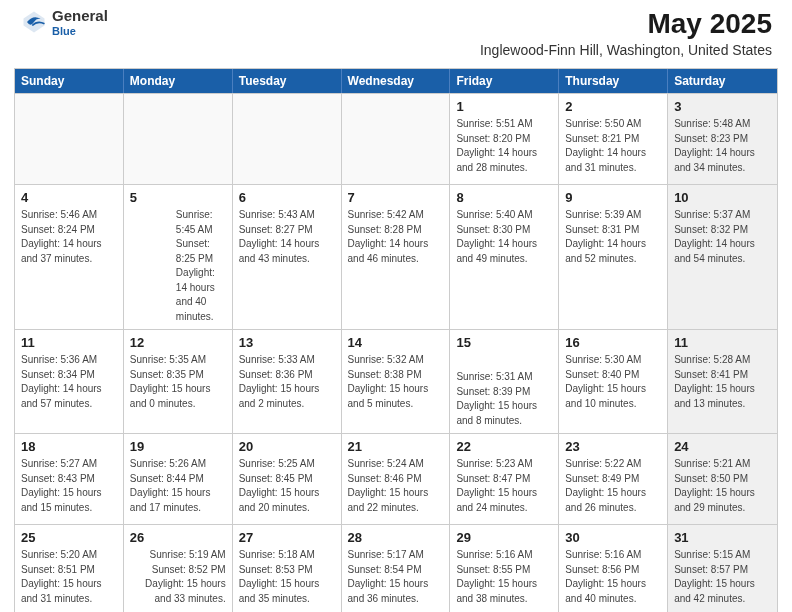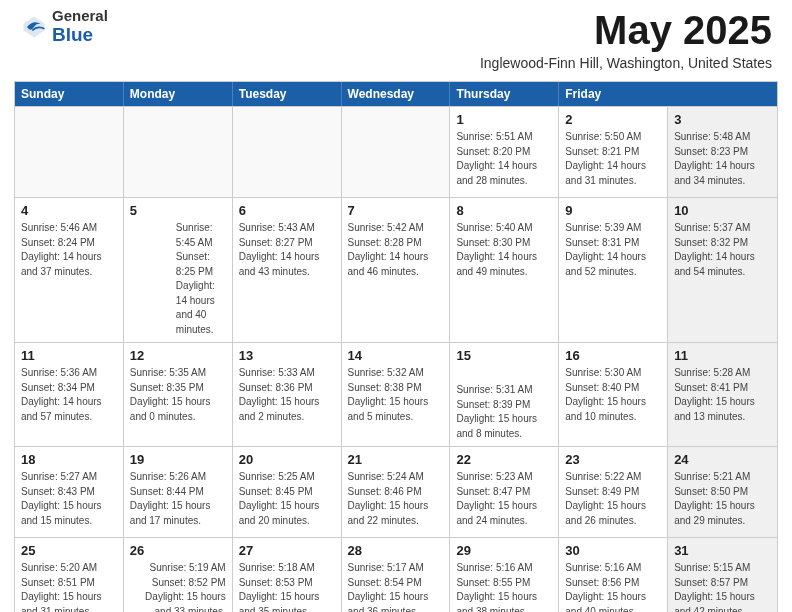--- a/index.html
+++ b/index.html
@@ -24,33 +24,33 @@
       display: flex;
       flex-direction: column;
       line-height: 1.1;
     }
     .logo-general {
       font-size: 15px;
       font-weight: bold;
       color: #333;
     }
     .logo-blue {
-      font-size: 19px;
+      font-size: 11px;
       font-weight: bold;
       color: #1a5fa8;
     }
     .logo-icon {
       width: 28px;
       height: 28px;
     }
     .title-area {
       text-align: right;
     }
     .main-title {
-      font-size: 40px;
+      font-size: 28px;
       font-weight: bold;
       color: #1a1a1a;
     }
     .subtitle {
       font-size: 14px;
       color: #333;
       margin-top: 2px;
     }
     .calendar {
       margin: 6px 14px 14px 14px;
@@ -120,22 +120,23 @@
     <div class="subtitle">Inglewood-Finn Hill, Washington, United States</div>
   </div>
 </div>
 
 <div class="calendar">
   <div class="cal-header">
   <div class="cal-header-cell">Sunday</div>
       <div class="cal-header-cell">Monday</div>
       <div class="cal-header-cell">Tuesday</div>
       <div class="cal-header-cell">Wednesday</div>
+      <div class="cal-header-cell">Friday</div>
       <div class="cal-header-cell">Thursday</div>
-      <div class="cal-header-cell">Friday</div>
+      <div class="cal-header-cell">Saturday</div>
     </div>
   <div class="cal-body">
   <div class="cal-row">
         <div class="cal-cell empty"></div>
         <div class="cal-cell empty"></div>
         <div class="cal-cell empty"></div>
         <div class="cal-cell empty"></div>
         <div class="cal-cell">
           <div class="day-number">1</div>
           <div class="day-detail" style="white-space: pre-line;">Sunrise: 5:51 AM

